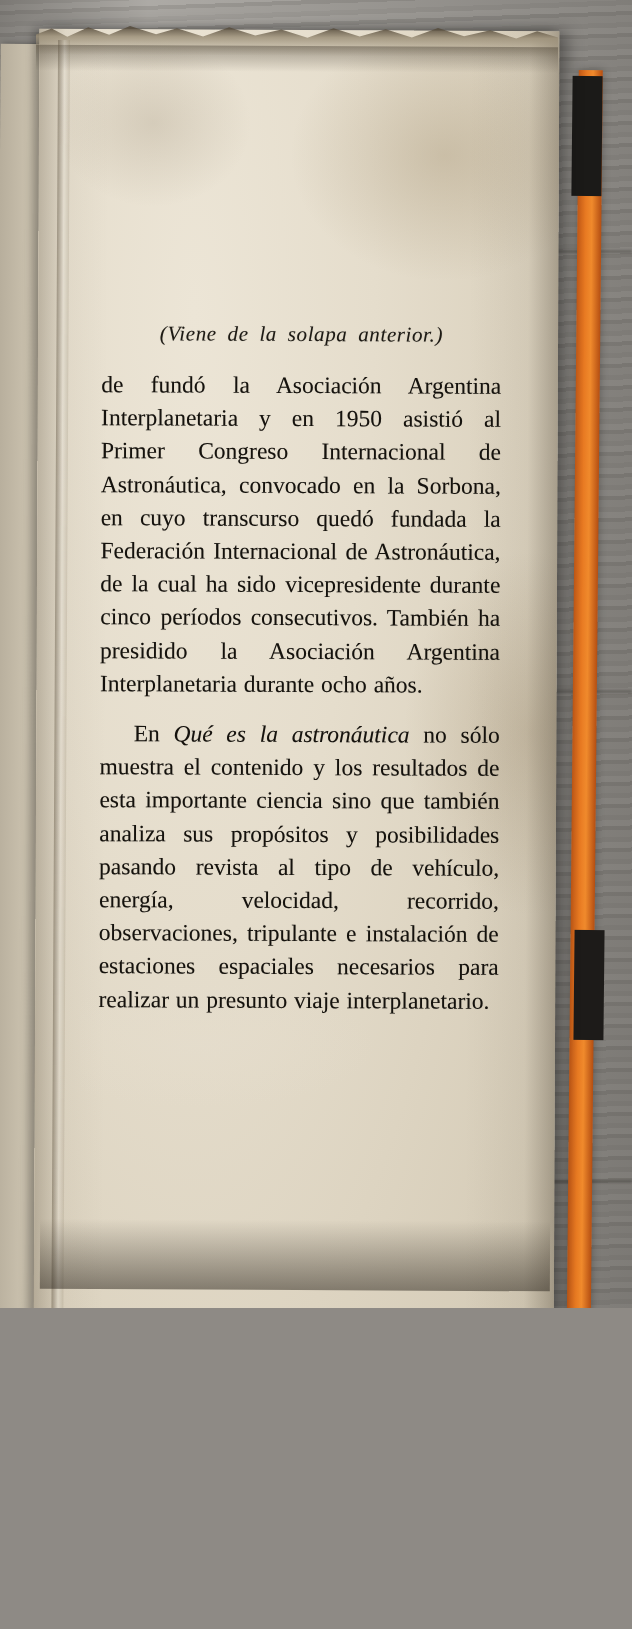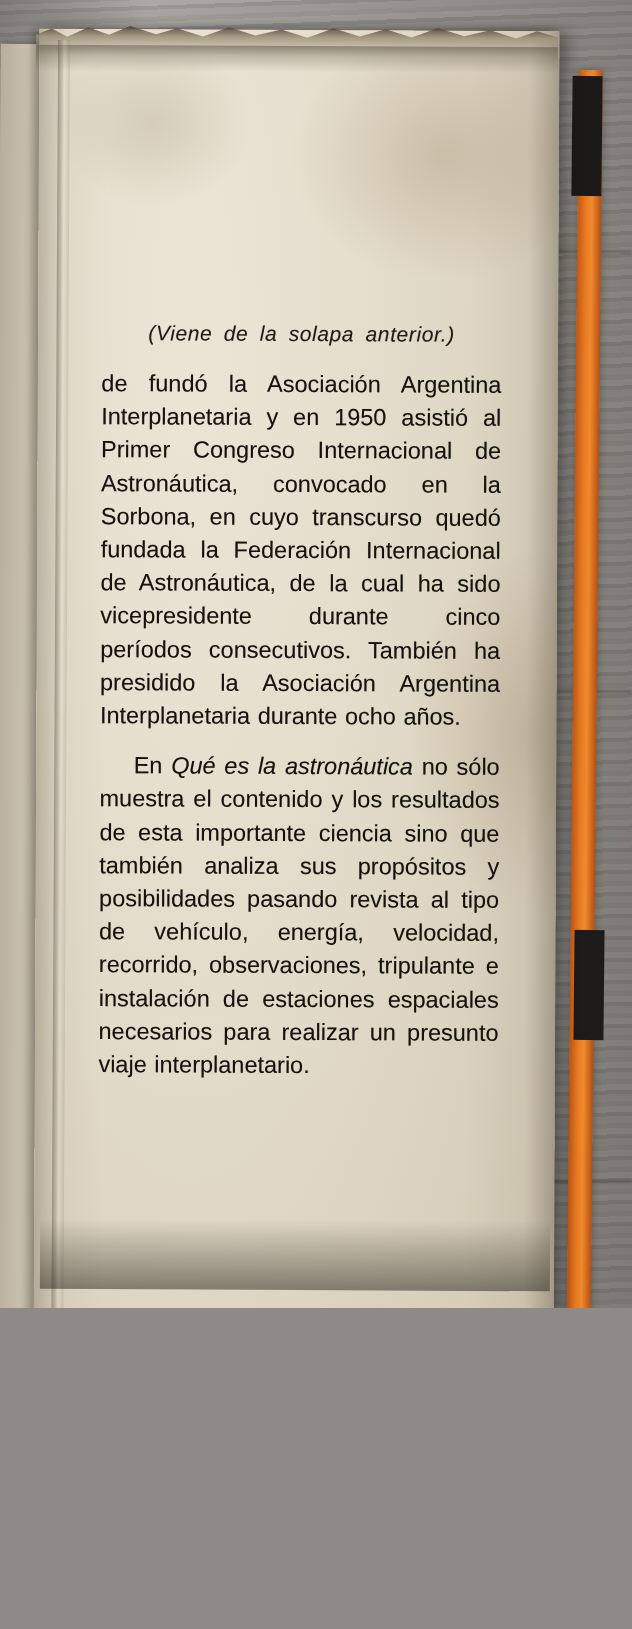--- a/index.html
+++ b/index.html
@@ -5,21 +5,21 @@
   html, body {
     margin: 0;
     padding: 0;
     background: #8e8a85;
   }
   #page {
     position: relative;
     width: 632px;
     height: 1308px;
     overflow: hidden;
-    font-family: Liberation Sans, sans-serif;
+    font-family: Liberation Serif, serif;
   }
 
   
   .wood {
     position: absolute;
     inset: 0;
     background:
       repeating-linear-gradient(
         178deg,
         #9d9a95 0px, #9d9a95 5px,

